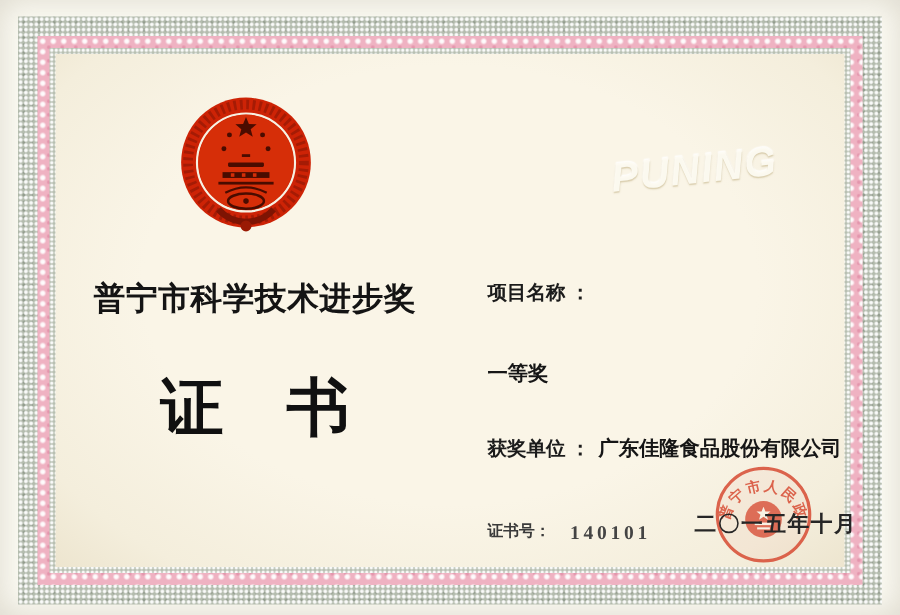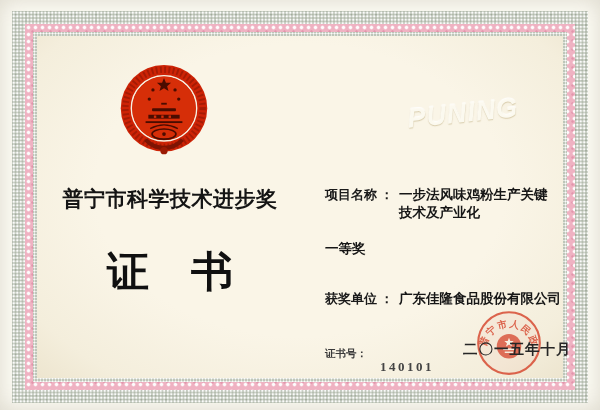--- a/index.html
+++ b/index.html
@@ -53,21 +53,21 @@
   .intro{left:255px;top:46px;width:278px;font-size:13px;font-weight:bold;
     color:#1e1e1e;line-height:26px;}
   .intro .l1{text-indent:56px;white-space:nowrap;}
   .intro .l2{white-space:nowrap;}
   .field-row{position:absolute;left:288px;display:flex;align-items:flex-start;}
   .field-label{font-size:13px;font-weight:bold;color:#1b1b1b;width:74px;flex:none;white-space:nowrap;}
   .field-value{font-size:13.5px;font-weight:bold;color:#161616;line-height:18px;white-space:nowrap;}
   .row1{top:150px;} .row2{top:204px;} .row3{top:254px;align-items:flex-end;}
   .certno{left:288px;top:311px;display:flex;align-items:flex-start;}
   .certno .lbl{font-size:10.5px;font-weight:bold;color:#3a3a3a;}
-  .certno .val{font-size:13px;font-weight:bold;color:#444;letter-spacing:2.5px;margin-left:13px;margin-top:12px;}
+  .certno .val{font-size:13px;font-weight:bold;color:#444;letter-spacing:2.5px;margin-left:13px;}
   .date{left:426px;top:304px;font-size:14.5px;font-weight:bold;color:#262626;
     letter-spacing:1px;z-index:3;white-space:nowrap;}
   .seal{left:438px;top:272px;width:68px;height:68px;z-index:2;opacity:.88;}
   .watermark{
     left:352px;top:62px;width:150px;height:52px;z-index:0;
     font-family:"Liberation Sans","DejaVu Sans",sans-serif;
     font-style:italic;font-weight:900;font-size:27px;letter-spacing:1px;
     color:rgba(253,251,242,.95);
     text-shadow:0 1px 1px rgba(210,198,162,.85), 0 -1px 1px rgba(255,255,255,.9);
     transform:rotate(-6deg);text-align:center;
@@ -109,24 +109,20 @@
               <path d="M30,84 Q38,93 50,93 Q62,93 70,84" fill="none" stroke="#7e1403" stroke-width="4.5"></path>
               <circle cx="50" cy="96" r="4" fill="#9a1a04"></circle>
             </svg>
 
             <div class="abs doc-title">证　书</div>
             <div class="abs left-col-title">普宁市科学技术进步奖</div>
 
 
             <div class="field-row row1">
               <div class="field-label">项目名称 ：</div>
-              <div class="field-value">
-                <div>一步法风味鸡粉生产关键</div>
-                <div>技术及产业化</div>
-              </div>
             </div>
 
             <div class="field-row row2">
               <div class="field-value">
                 <div>一等奖</div>
               </div>
             </div>
 
             <div class="field-row row3">
               <div class="field-label">获奖单位 ：</div>

